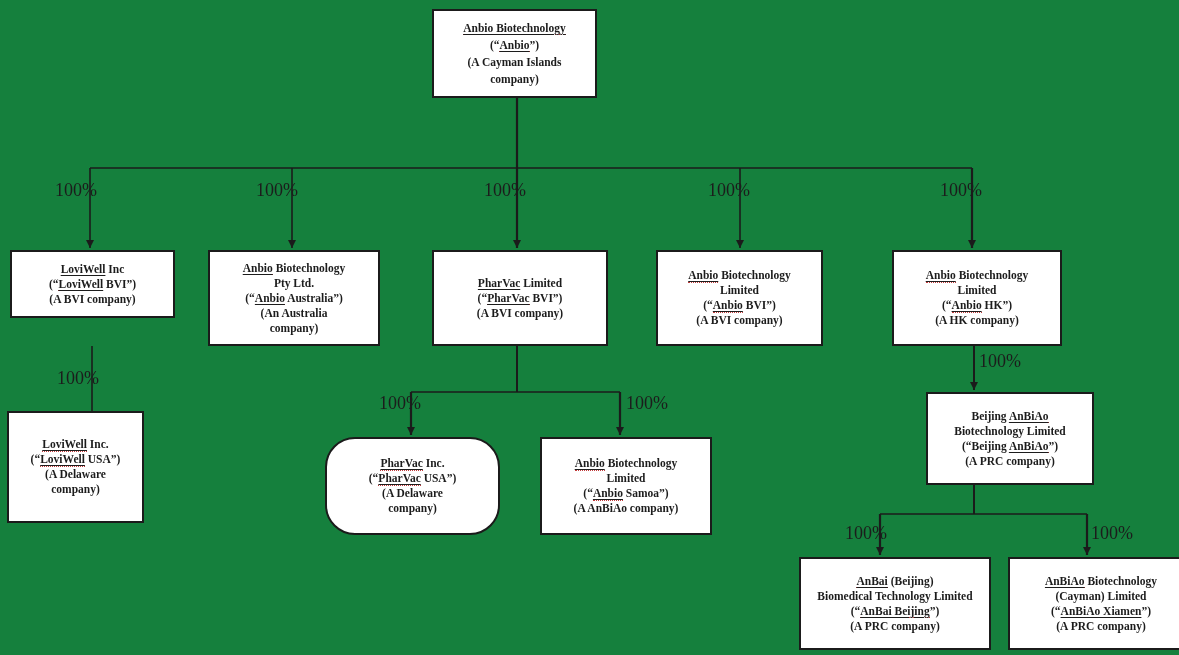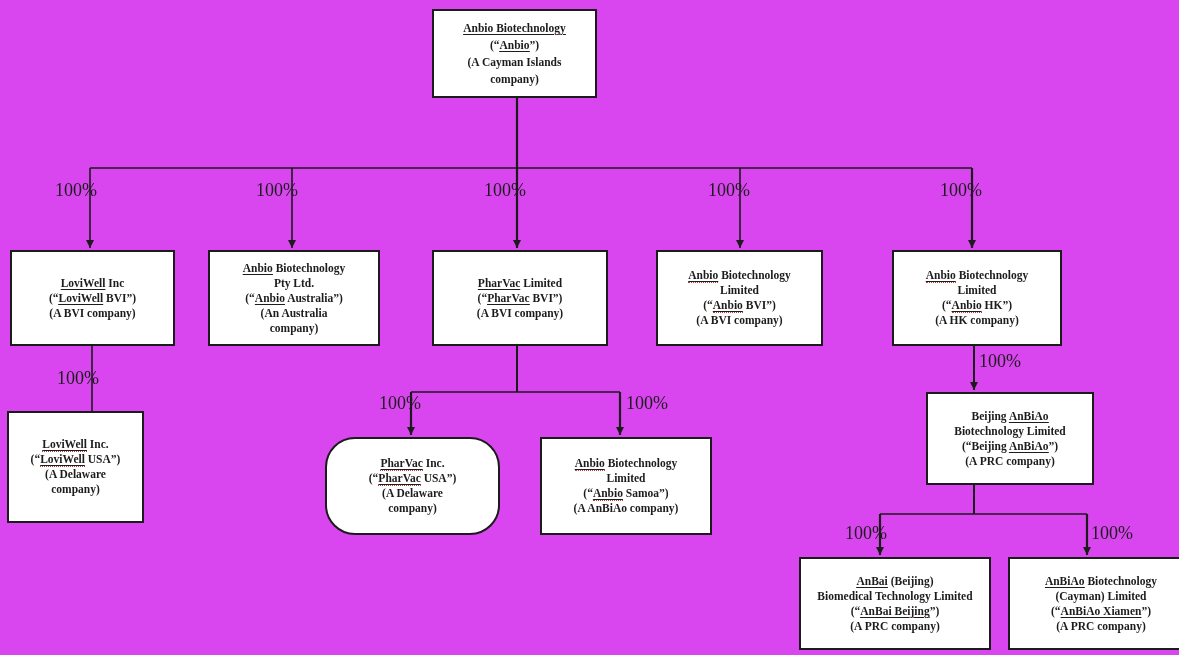--- a/index.html
+++ b/index.html
@@ -1,17 +1,17 @@
 <!DOCTYPE html>
 <html><head>
 <meta charset="utf-8">
 <style>
   html,body{margin:0;padding:0;background:#ffffff;}
   .canvas{
-    position:relative;width:1179px;height:655px;background:#d946ef;overflow:hidden;
+    position:relative;width:1179px;height:655px;background:#15803d;overflow:hidden;
     font-family:"Liberation Serif","DejaVu Serif",serif;
   }
   svg.edges{position:absolute;left:0;top:0;width:1179px;height:655px;pointer-events:none;}
   .box{
     position:absolute;box-sizing:border-box;border:2px solid #1b1b1b;background:#ffffff;
     display:flex;align-items:center;justify-content:center;text-align:center;
     font-weight:bold;font-size:11.5px;line-height:15px;color:#1c1c1c;
   }
   .ln{white-space:nowrap;}
   
@@ -55,21 +55,21 @@
     </svg>
   <div id="nodes">
       <div class="box" style="left: 432px; top: 9px; width: 165px; height: 89px; line-height: 17px;">
         <div>
           <div class="ln"><span class="nm">Anbio Biotechnology</span></div>
           <div class="ln"><span>(“</span><span class="nm">Anbio</span><span>”)</span></div>
           <div class="ln"><span>(A Cayman Islands</span></div>
           <div class="ln"><span>company)</span></div>
         </div>
       </div>
-      <div class="box" style="left: 10px; top: 250px; width: 165px; height: 96px; text-align: center;">
+      <div class="box" style="left: 10px; top: 250px; width: 165px; height: 68px; text-align: center;">
         <div>
           <div class="ln"><span class="nm">LoviWell</span><span> Inc</span></div>
           <div class="ln"><span>(“</span><span class="nm">LoviWell</span><span> BVI”)</span></div>
           <div class="ln"><span>(A BVI company)</span></div>
         </div>
       </div>
       <div class="box" style="left: 208px; top: 250px; width: 172px; height: 96px;">
         <div>
           <div class="ln"><span class="nm">Anbio</span><span> Biotechnology</span></div>
           <div class="ln"><span>Pty Ltd.</span></div>

